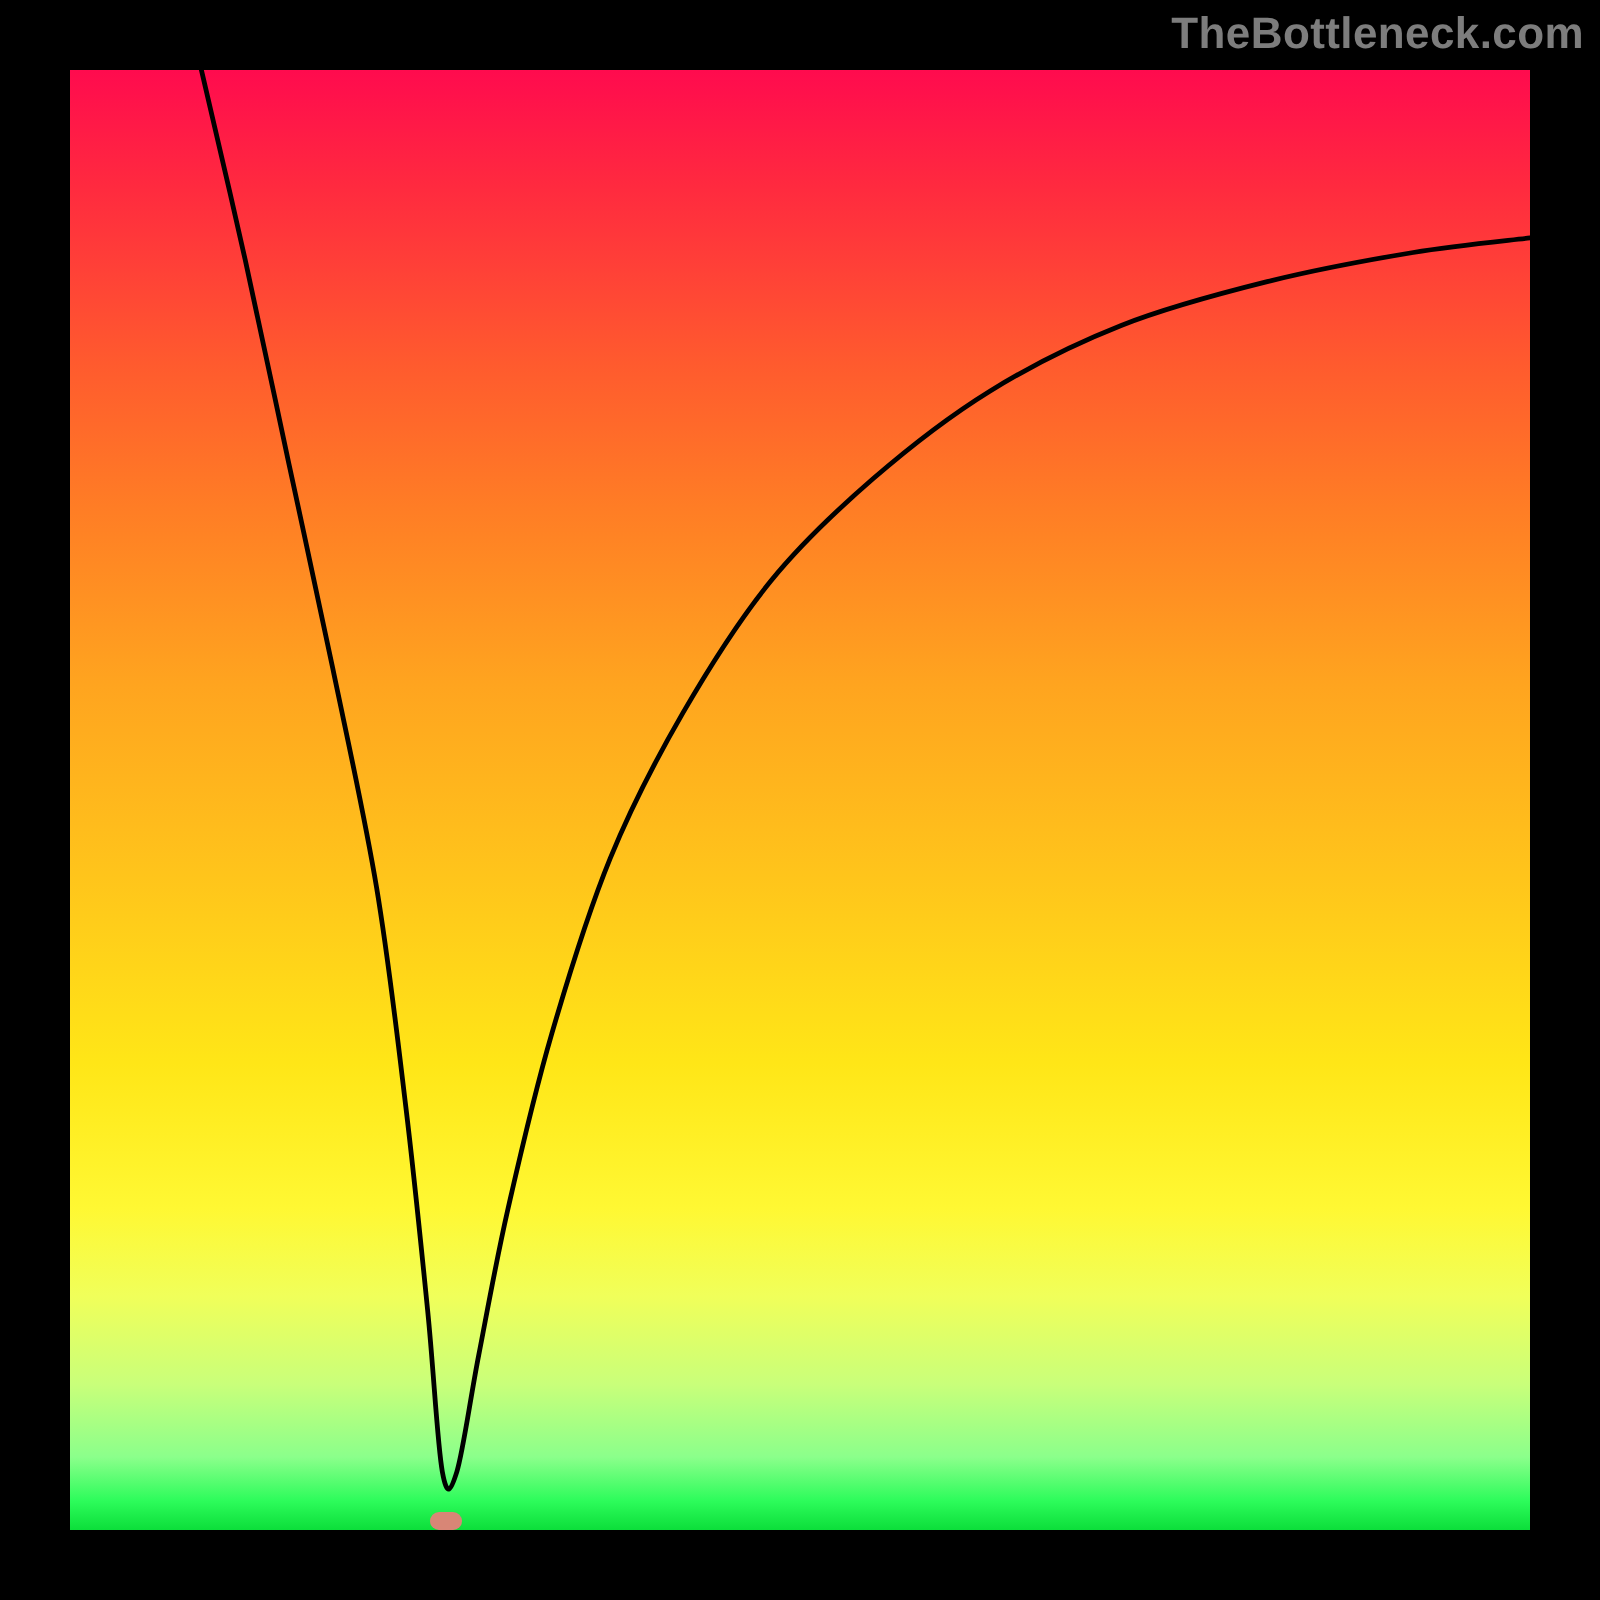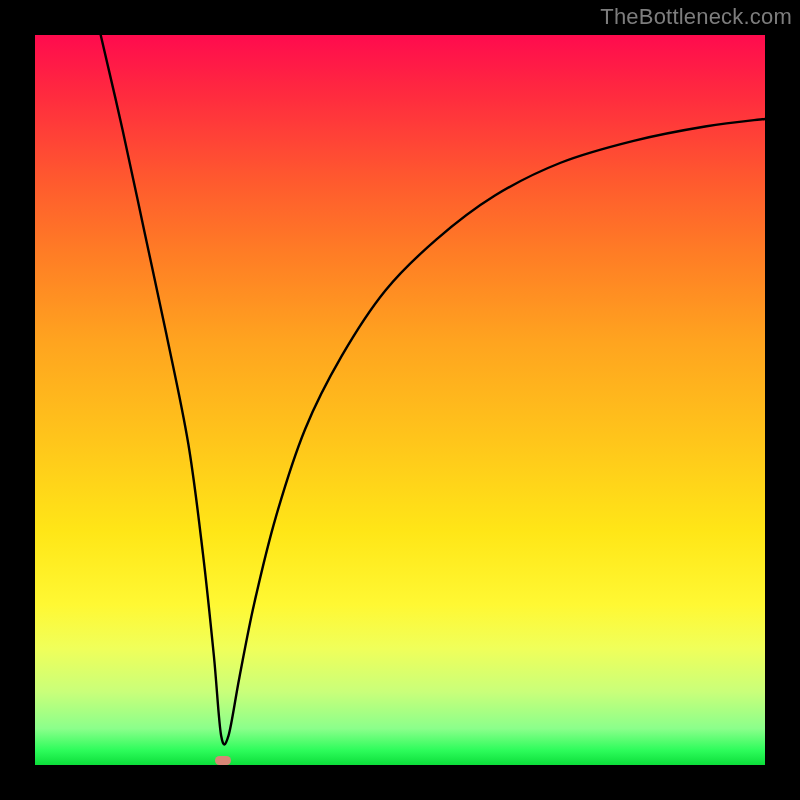--- a/index.html
+++ b/index.html
@@ -40,21 +40,21 @@
       #2dfc5b 98%,
       #0cde3a 100%
     );
   }
   .watermark {
     position: absolute;
     top: 4px;
     right: 8px;
     color: #7d7d7d;
     font-size: 22px;
-    font-weight: 400;
+    font-weight: 700;
     letter-spacing: 0.2px;
     user-select: none;
   }
   .marker {
     position: absolute;
     background: #d88676;
     border-radius: 5px;
   }
   svg.curve {
     position: absolute;

